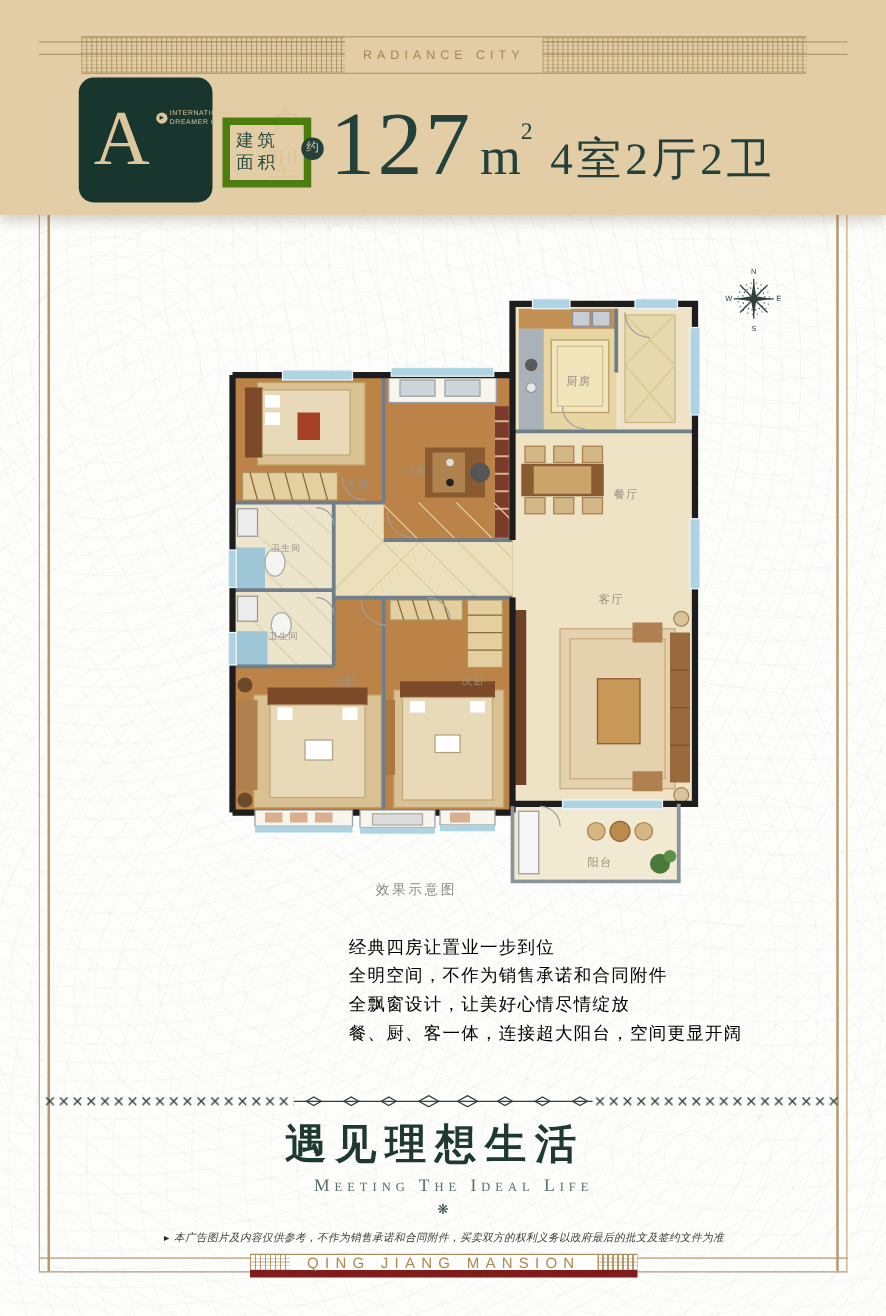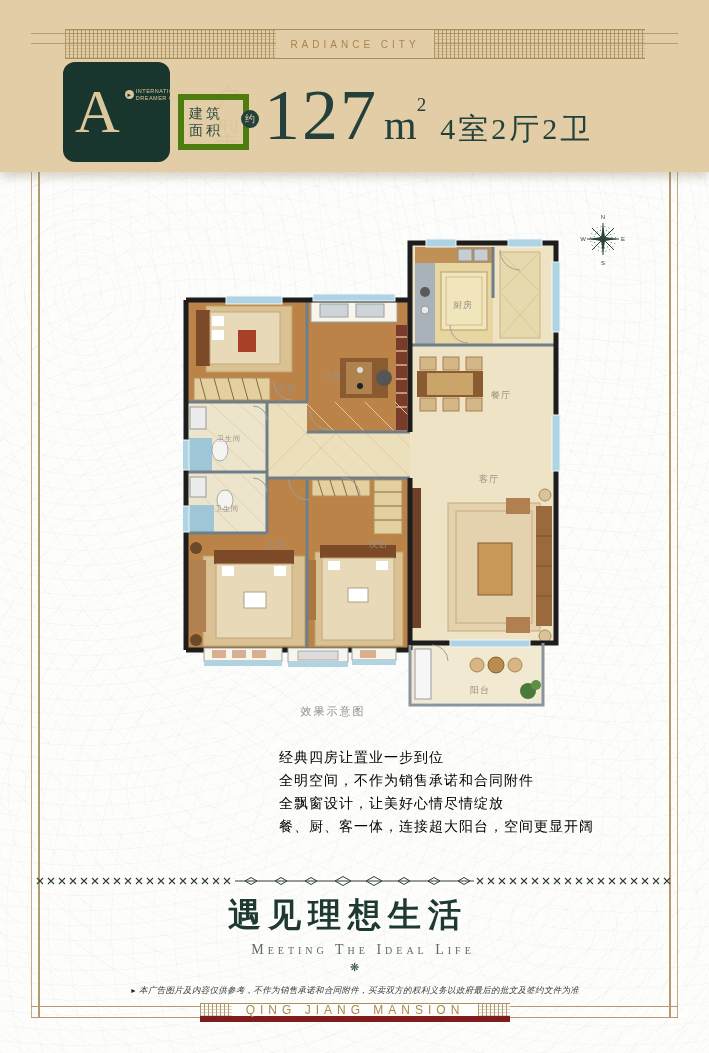--- a/index.html
+++ b/index.html
@@ -53,21 +53,21 @@
   .area-box { position:absolute; left:178px; top:94px; border:6px solid #4d7c0f; color:#2c4a3c;
     font-family:"Liberation Serif", serif; font-size:14px; line-height:17px; letter-spacing:3px;
     padding:5px 20px 5px 5px; text-align:center; z-index:3; }
   .approx-circle { position:absolute; left:241px; top:110px; width:18px; height:18px; border-radius:50%;
     background:#23413a; color:#e2cda6; font-size:10px; line-height:18px; text-align:center; z-index:3; }
   .area-row { position:absolute; left:264px; top:74px; display:flex; align-items:baseline;
     font-family:"Liberation Serif", serif; color:#23413a; z-index:3; }
   .area-num { font-size:72px; letter-spacing:2px; }
   .area-unit { font-size:42px; margin-left:6px; }
   .area-unit sup { font-size:19px; vertical-align:28px; }
-  .area-spec { font-size:30px; margin-left:14px; letter-spacing:3px; }
+  .area-spec { font-size:36px; margin-left:14px; letter-spacing:3px; }
 
   
   .compass { position:absolute; left:579px; top:211px; z-index:2; }
 
   
   .plan { position:absolute; left:183px; top:233px; z-index:2; }
   .plan text { font-family:"Liberation Sans", sans-serif; fill:#9b9084; }
   .plan-caption { position:absolute; left:233px; top:704px; width:200px; text-align:center;
     font-size:11px; letter-spacing:2px; color:#8c8c8c; z-index:3; }
 

